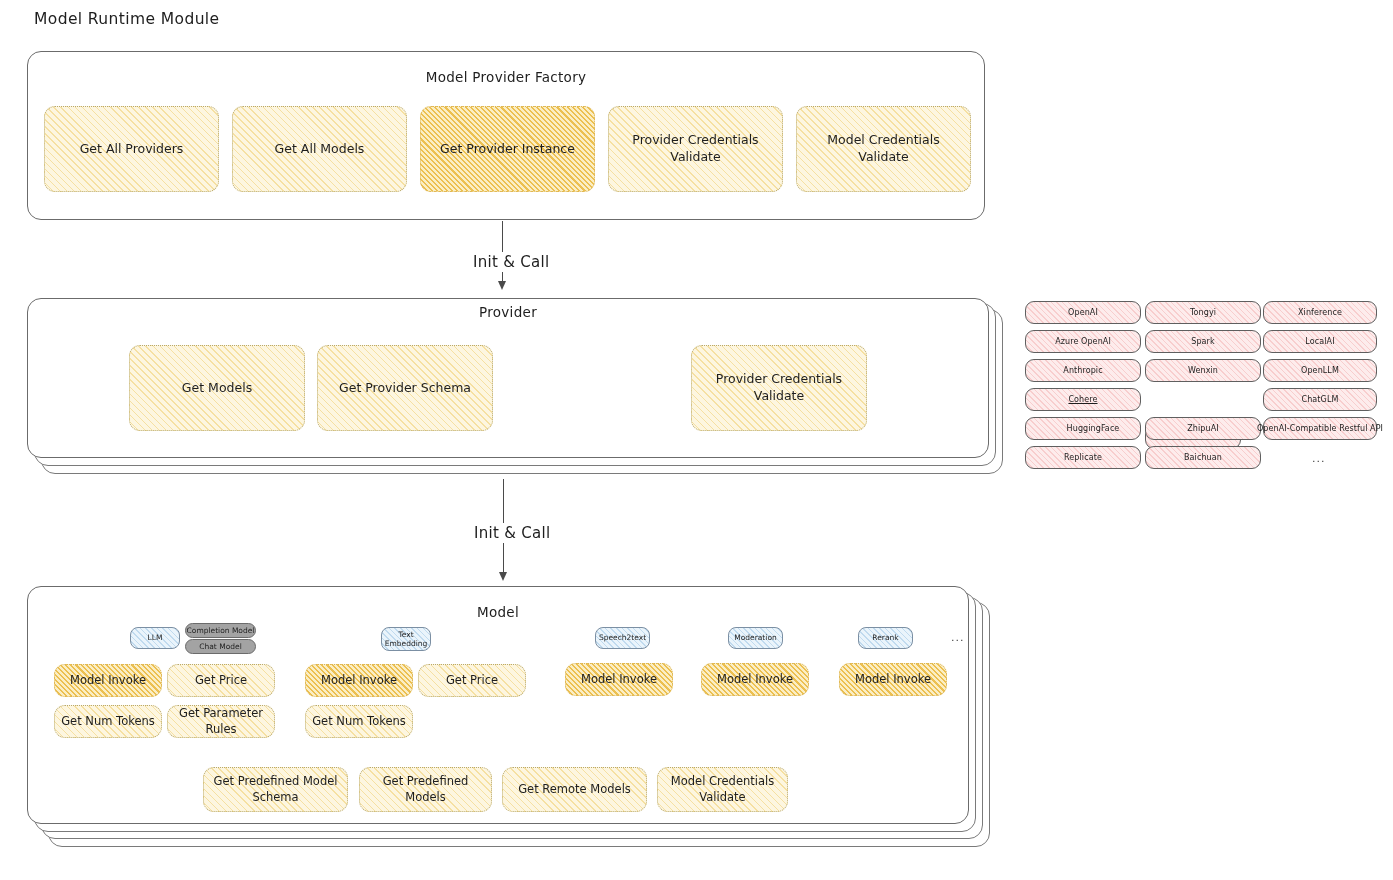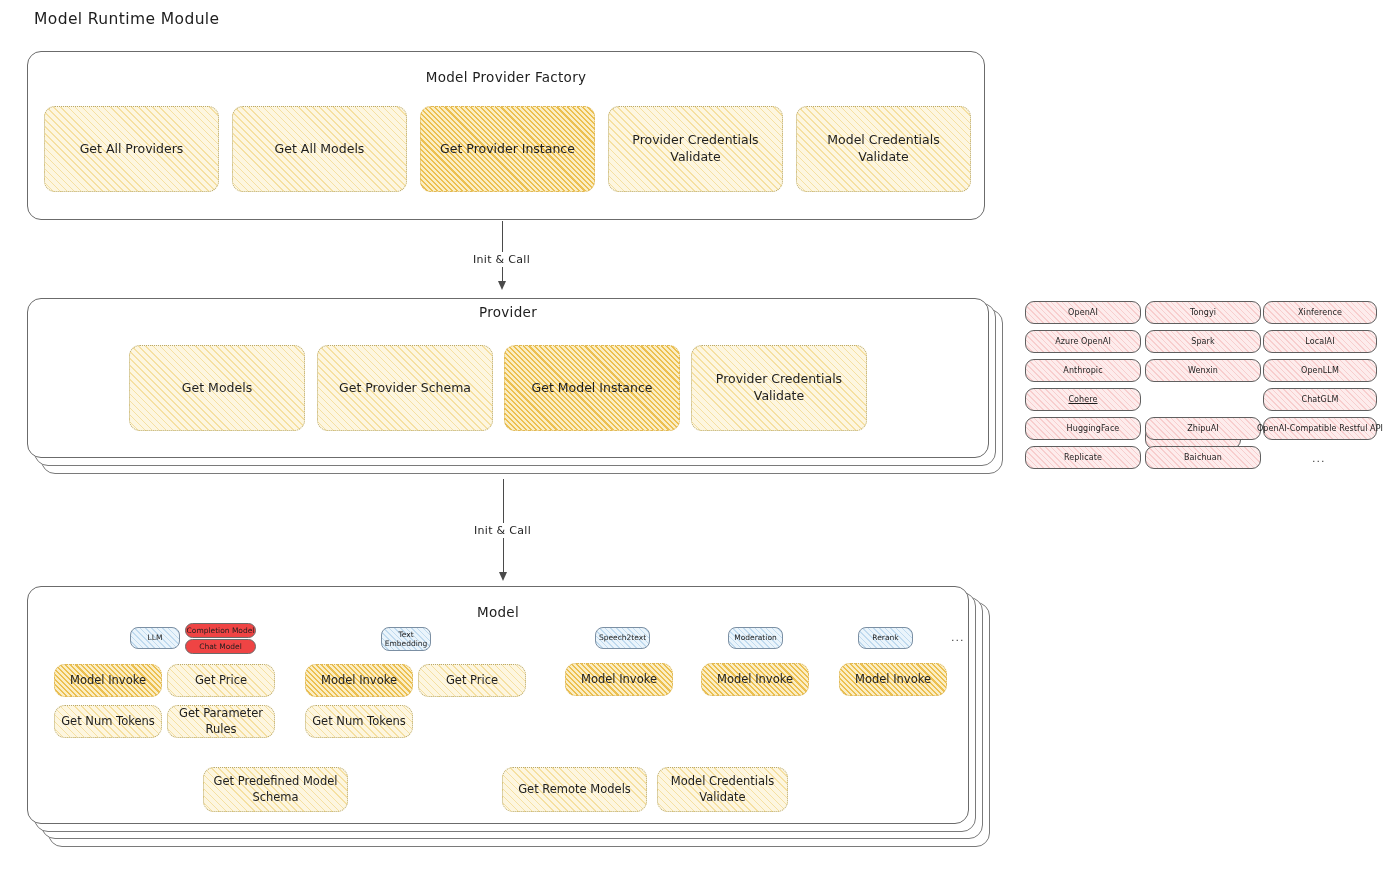--- a/index.html
+++ b/index.html
@@ -121,41 +121,41 @@
     background-color: #eaf4fb;
     background-image:
       repeating-linear-gradient(45deg,
         rgba(130,180,220,.40) 0px,
         rgba(130,180,220,.40) 1px,
         rgba(255,255,255,0) 1px,
         rgba(255,255,255,0) 4px);
     white-space: pre-line;
   }
   .badge.plain {
-    background-color: #ef4444;
+    background-color: #a3a3a3;
     background-image: none;
     border-color: #6b6b6b;
   }
 
   
   .arrow-line {
     position: absolute;
     width: 1.2px;
     background: #4a4a4a;
   }
   .arrow-head {
     position: absolute;
     width: 0; height: 0;
     border-left: 4.5px solid transparent;
     border-right: 4.5px solid transparent;
     border-top: 9px solid #4a4a4a;
   }
   .arrow-label {
     position: absolute;
-    font-size: 11px;
+    font-size: 15px;
     color: #1e1e1e;
     background: #ffffff;
     padding: 1px 3px;
     white-space: nowrap;
     letter-spacing: .3px;
   }
 
   .ellipsis {
     position: absolute;
     font-size: 11px;
@@ -184,21 +184,20 @@
   <div class="arrow-head" style="left:498px; top:281px;"></div>
   <div class="arrow-label" style="left:470px; top:252px;">Init &amp; Call</div>
 
   <div class="stack-layer" style="left:41px; top:309px; width:962px; height:165px;"></div>
   <div class="stack-layer" style="left:34px; top:303px; width:962px; height:163px;"></div>
   <div class="container" style="left:27px; top:298px; width:962px; height:160px;"></div>
   <div class="container-title" style="left:27px; top:304px; width:962px;">Provider</div>
 
   <div class="node" style="left:129px; top:345px; width:176px; height:86px;">Get Models</div>
   <div class="node" style="left:317px; top:345px; width:176px; height:86px;">Get Provider Schema</div>
-  <div class="node hl" style="left:504px; top:345px; width:176px; height:86px;">Get Model Instance</div>
   <div class="node" style="left:691px; top:345px; width:176px; height:86px;">Provider Credentials Validate</div>
 
   <div class="chip" style="left:1025px; top:301px; width:116px; height:23px;">OpenAI</div>
   <div class="chip" style="left:1025px; top:330px; width:116px; height:23px;">Azure OpenAI</div>
   <div class="chip" style="left:1025px; top:359px; width:116px; height:23px;">Anthropic</div>
   <div class="chip" style="left:1025px; top:388px; width:116px; height:23px;text-decoration:underline;">Cohere</div>
   <div class="chip" style="left:1025px; top:417px; width:116px; height:23px;padding-left:20px;">HuggingFace</div>
   <div class="chip" style="left:1025px; top:446px; width:116px; height:23px;">Replicate</div>
 
   <div class="chip" style="left:1145px; top:301px; width:116px; height:23px;">Tongyi</div>
@@ -246,16 +245,17 @@
 
   <div class="badge" style="left:728px; top:627px; width:55px; height:22px;">Moderation</div>
   <div class="node hl small" style="left:701px; top:663px; width:108px; height:33px;">Model Invoke</div>
 
   <div class="badge" style="left:858px; top:627px; width:55px; height:22px;">Rerank</div>
   <div class="node hl small" style="left:839px; top:663px; width:108px; height:33px;">Model Invoke</div>
 
   <div class="ellipsis" style="left:951px; top:631px;">...</div>
 
   <div class="node small" style="left:203px; top:767px; width:145px; height:45px;">Get Predefined Model Schema</div>
+  <div class="node small" style="left:359px; top:767px; width:133px; height:45px;">Get Predefined Models</div>
   <div class="node small" style="left:502px; top:767px; width:145px; height:45px;">Get Remote Models</div>
   <div class="node small" style="left:657px; top:767px; width:131px; height:45px;">Model Credentials Validate</div>
 
 </div>
 
 </body></html>

